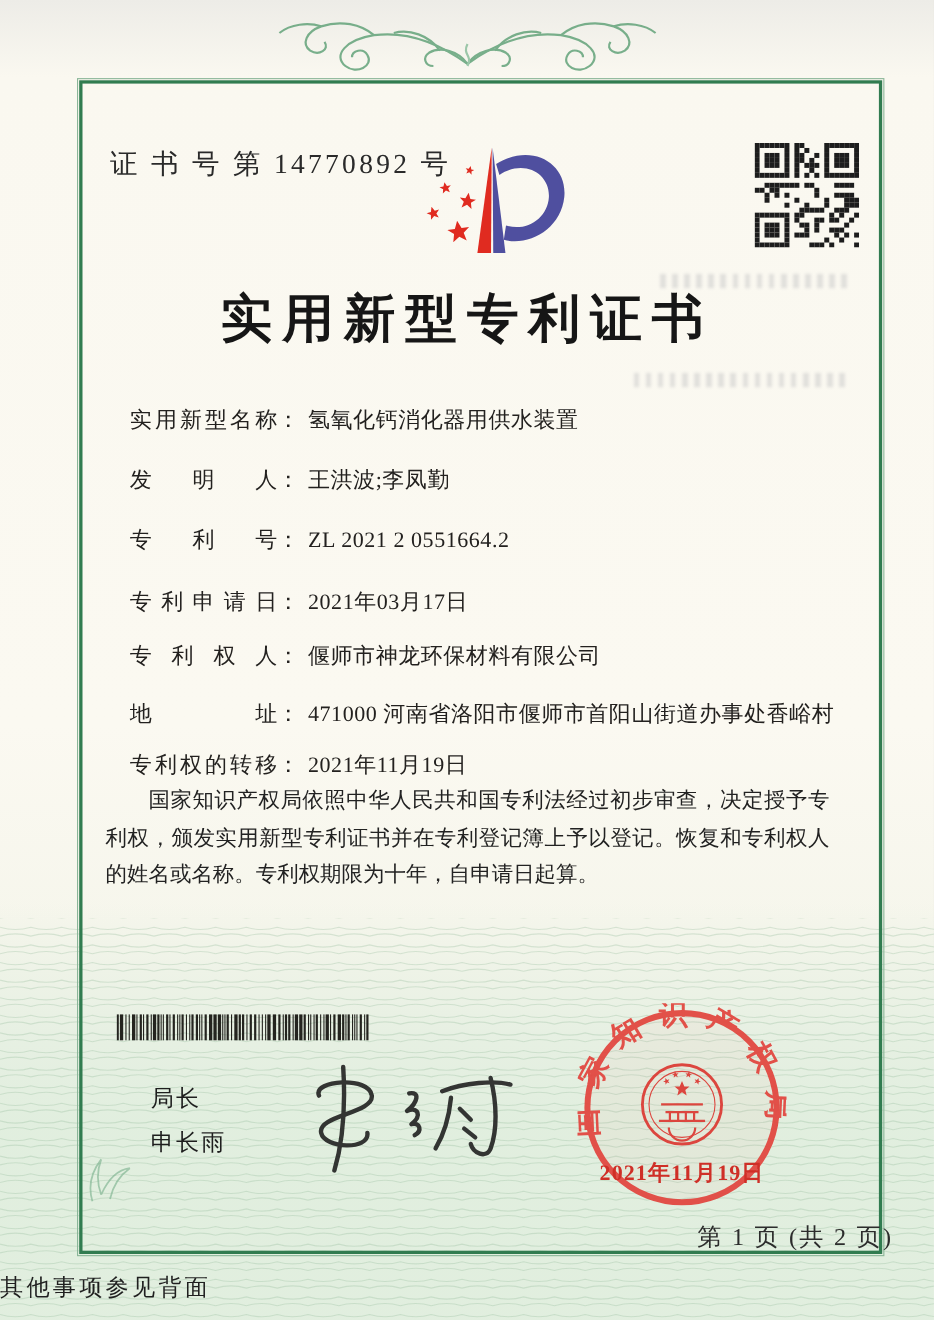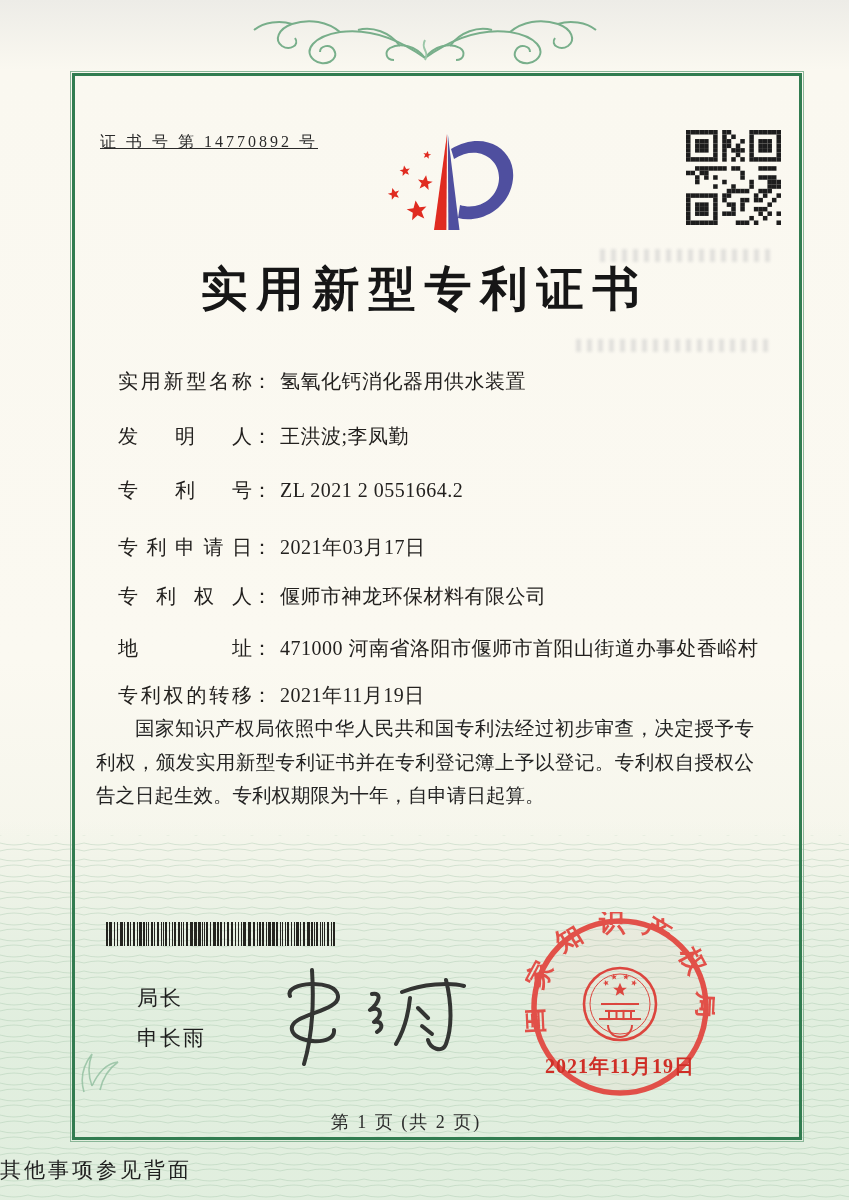--- a/index.html
+++ b/index.html
@@ -12,21 +12,21 @@
   .tint{position:absolute;left:0;top:820px;width:849px;height:380px;
     background:linear-gradient(180deg,rgba(228,239,225,0) 0,rgba(228,239,225,.85) 120px,rgba(224,238,222,.95) 200px);}
   .waves{position:absolute;left:0;top:835px;width:849px;height:365px;opacity:.75;}
   
   .frame-outer{position:absolute;left:70px;top:71px;width:734px;height:1071px;
     border:1px solid #8ab698;box-sizing:border-box;}
   .frame-inner{position:absolute;left:1px;top:1px;right:1px;bottom:1px;border:3px solid #317c50;}
   .flourish{position:absolute;left:240px;top:10px;width:370px;height:64px;}
   .corner-sprout{position:absolute;left:76px;top:1046px;width:46px;height:50px;opacity:.65;}
 
-  .cert-no{position:absolute;left:100px;top:132px;font-size:16px;letter-spacing:3px;color:#2a2a2a;text-decoration:underline;}
+  .cert-no{position:absolute;left:100px;top:132px;font-size:25px;letter-spacing:3px;color:#2a2a2a;}
   .logo{position:absolute;left:330px;top:122px;width:200px;height:118px;}
   .qr{position:absolute;left:686px;top:130px;width:95px;height:95px;}
   .title{position:absolute;left:0;top:258px;width:849px;margin:0;text-align:center;
     font-size:47px;font-weight:700;letter-spacing:9px;color:#161616;}
 
   .fields{position:absolute;left:118px;top:360px;width:670px;}
   .field-row{position:absolute;left:0;font-size:20px;white-space:nowrap;}
   .field-label{display:inline-block;width:134px;text-align:justify;text-align-last:justify;vertical-align:bottom;}
   .field-colon{display:inline-block;}
   .field-value{margin-left:8px;letter-spacing:.5px;}
@@ -44,21 +44,21 @@
 
   .barcode{position:absolute;left:106px;top:922px;width:232px;height:24px;}
   .director{position:absolute;left:137px;top:984px;font-size:21px;color:#1e1e1e;}
   .director div{margin-bottom:12px;letter-spacing:2px;}
   .signature{position:absolute;left:250px;top:952px;width:235px;height:128px;}
 
   .seal{position:absolute;left:525px;top:912px;width:190px;height:190px;opacity:.93;}
   .seal-date{position:absolute;left:527px;top:1053px;width:186px;text-align:center;
     font-size:20px;font-weight:700;color:#cf2f27;letter-spacing:1px;}
 
-  .page-info{position:absolute;left:0;top:1110px;width:812px;text-align:center;font-size:18px;color:#2c2c2c;letter-spacing:2px;}
+  .page-info{position:absolute;left:0;top:1110px;width:812px;text-align:right;font-size:22px;color:#2c2c2c;letter-spacing:2px;}
   .footer-note{position:absolute;left:0;top:1156px;width:812px;font-size:21px;color:#1f1f1f;letter-spacing:3px;}
 </style>
 </head>
 <body>
 
 <div class="page">
 
   <div class="tint"></div>
   <svg id="waves" class="waves" viewBox="0 0 849 365">
       <path d="M0 0 q14 -4 28 0 q14 -4 28 0 q14 -4 28 0 q14 -4 28 0 q14 -4 28 0 q14 -4 28 0 q14 -4 28 0 q14 -4 28 0 q14 -4 28 0 q14 -4 28 0 q14 -4 28 0 q14 -4 28 0 q14 -4 28 0 q14 -4 28 0 q14 -4 28 0 q14 -4 28 0 q14 -4 28 0 q14 -4 28 0 q14 -4 28 0 q14 -4 28 0 q14 -4 28 0 q14 -4 28 0 q14 -4 28 0 q14 -4 28 0 q14 -4 28 0 q14 -4 28 0 q14 -4 28 0 q14 -4 28 0 q14 -4 28 0 q14 -4 28 0 q14 -4 28 0" fill="none" stroke="rgba(140,182,146,0.38)" stroke-width="1"></path>
@@ -359,21 +359,21 @@
     <div class="field-row" style="top:63px"><span class="field-label">发明人</span><span class="field-colon">：</span><span class="field-value">王洪波;李凤勤</span></div>
     <div class="field-row" style="top:117px"><span class="field-label">专利号</span><span class="field-colon">：</span><span class="field-value">ZL 2021 2 0551664.2</span></div>
     <div class="field-row" style="top:174px"><span class="field-label">专利申请日</span><span class="field-colon">：</span><span class="field-value">2021年03月17日</span></div>
     <div class="field-row" style="top:223px"><span class="field-label">专利权人</span><span class="field-colon">：</span><span class="field-value">偃师市神龙环保材料有限公司</span></div>
     <div class="field-row" style="top:275px"><span class="field-label">地址</span><span class="field-colon">：</span><span class="field-value">471000 河南省洛阳市偃师市首阳山街道办事处香峪村</span></div>
     <div class="field-row" style="top:322px"><span class="field-label">专利权的转移</span><span class="field-colon">：</span><span class="field-value">2021年11月19日</span></div>
   </div>
 
 
   <div class="paragraphs">
-    <p>国家知识产权局依照中华人民共和国专利法经过初步审查，决定授予专利权，颁发实用新型专利证书并在专利登记簿上予以登记。专利权自授权公告之日起生效。专利权期限为十年，自申请日起算。</p>
+    <p>国家知识产权局依照中华人民共和国专利法经过初步审查，决定授予专利权，颁发实用新型专利证书并在专利登记簿上予以登记。恢复和专利权人的姓名或名称。专利权期限为十年，自申请日起算。</p>
   </div>
 
   <div class="bleed b1"></div>
   <div class="bleed b2"></div>
 
   <svg id="barcode" class="barcode" viewBox="0 0 232 24" preserveAspectRatio="none">
       <rect x="0" y="0" width="2" height="24" fill="#24241f"></rect>
       <rect x="3" y="0" width="3" height="24" fill="#24241f"></rect>
       <rect x="8" y="0" width="1" height="24" fill="#24241f"></rect>
       <rect x="11" y="0" width="1" height="24" fill="#24241f"></rect>

